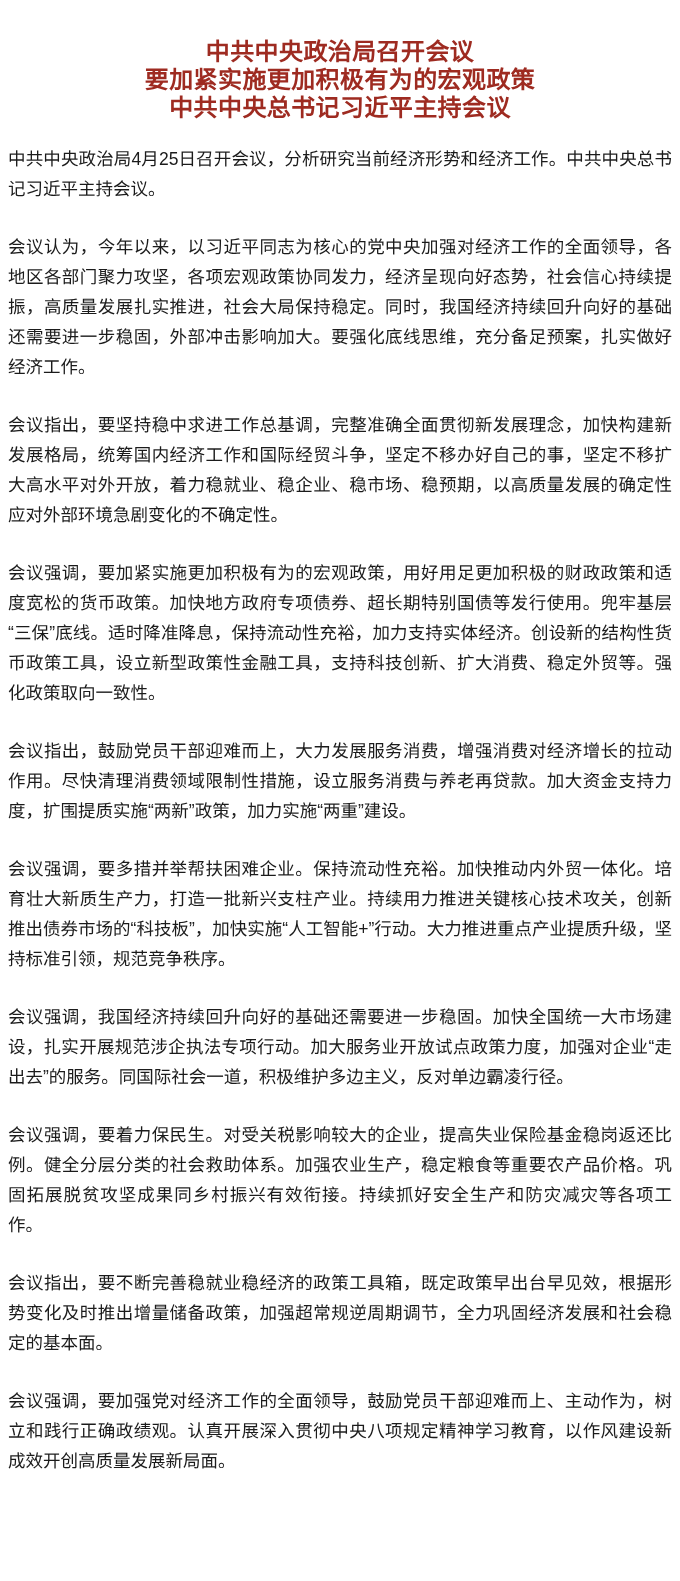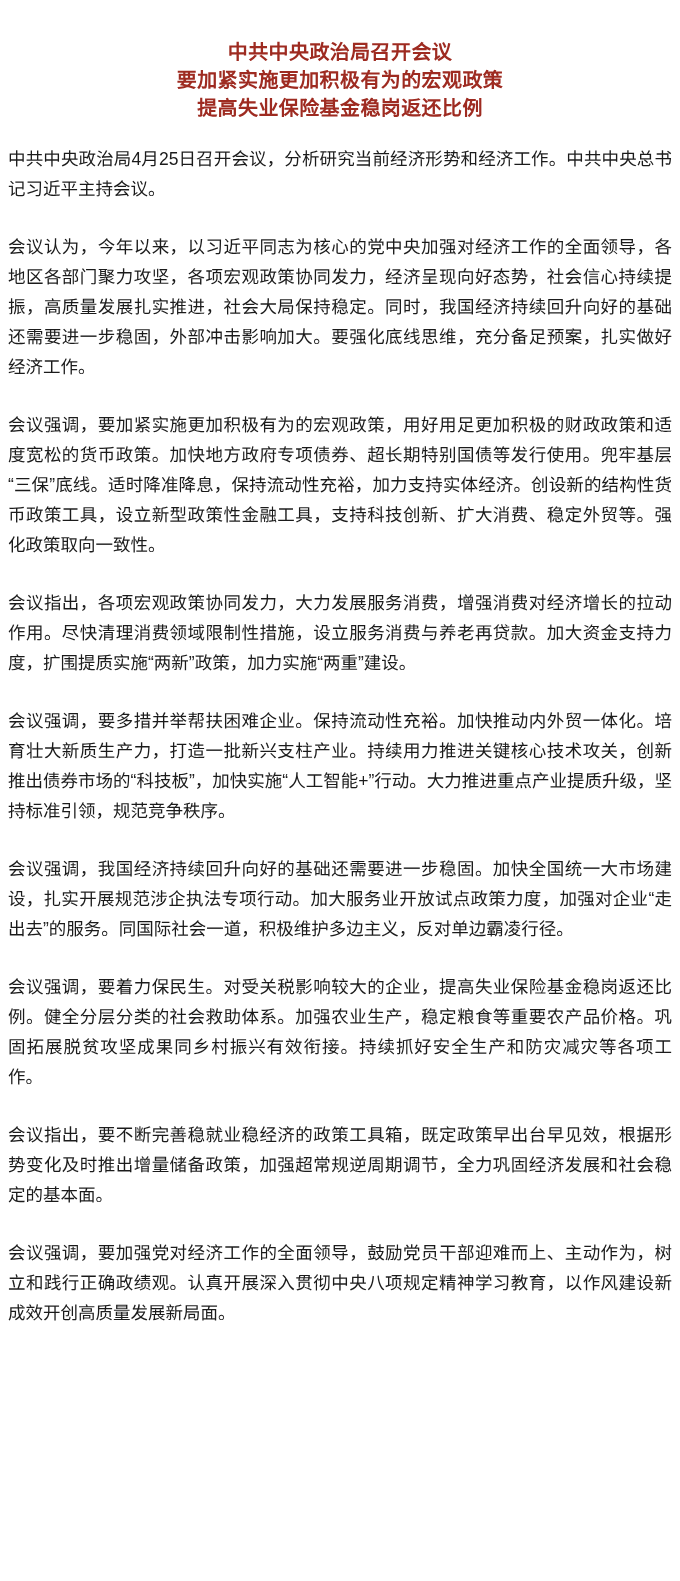--- a/index.html
+++ b/index.html
@@ -22,21 +22,21 @@
     overflow: hidden;
   }
   .headline {
     padding: 38px 40px 0 40px;
     text-align: center;
   }
   .headline-line {
     display: block;
     color: #9e2b21;
     font-weight: bold;
-    font-size: 20px;
+    font-size: 24px;
     line-height: 28px;
     letter-spacing: 0.4px;
     white-space: nowrap;
     text-align: center;
   }
   .article {
     padding: 22px 8px 0 8px;
   }
   .para {
     margin: 0 0 28px 0;
@@ -53,28 +53,29 @@
   }
 </style>
 </head>
 <body>
 
 <div class="page">
 
   <header class="headline">
     <span class="headline-line">中共中央政治局召开会议</span>
     <span class="headline-line">要加紧实施更加积极有为的宏观政策</span>
-    <span class="headline-line">提高失业保险基金稳岗返还比例</span>
+    <span class="headline-line">中共中央总书记习近平主持会议</span>
   </header>
 
   <main class="article">
     <p class="para">中共中央政治局4月25日召开会议，分析研究当前经济形势和经济工作。中共中央总书记习近平主持会议。</p>
     <p class="para">会议认为，今年以来，以习近平同志为核心的党中央加强对经济工作的全面领导，各地区各部门聚力攻坚，各项宏观政策协同发力，经济呈现向好态势，社会信心持续提振，高质量发展扎实推进，社会大局保持稳定。同时，我国经济持续回升向好的基础还需要进一步稳固，外部冲击影响加大。要强化底线思维，充分备足预案，扎实做好经济工作。</p>
+    <p class="para">会议指出，要坚持稳中求进工作总基调，完整准确全面贯彻新发展理念，加快构建新发展格局，统筹国内经济工作和国际经贸斗争，坚定不移办好自己的事，坚定不移扩大高水平对外开放，着力稳就业、稳企业、稳市场、稳预期，以高质量发展的确定性应对外部环境急剧变化的不确定性。</p>
     <p class="para">会议强调，要加紧实施更加积极有为的宏观政策，用好用足更加积极的财政政策和适度宽松的货币政策。加快地方政府专项债券、超长期特别国债等发行使用。兜牢基层“三保”底线。适时降准降息，保持流动性充裕，加力支持实体经济。创设新的结构性货币政策工具，设立新型政策性金融工具，支持科技创新、扩大消费、稳定外贸等。强化政策取向一致性。</p>
-    <p class="para">会议指出，各项宏观政策协同发力，大力发展服务消费，增强消费对经济增长的拉动作用。尽快清理消费领域限制性措施，设立服务消费与养老再贷款。加大资金支持力度，扩围提质实施“两新”政策，加力实施“两重”建设。</p>
+    <p class="para">会议指出，鼓励党员干部迎难而上，大力发展服务消费，增强消费对经济增长的拉动作用。尽快清理消费领域限制性措施，设立服务消费与养老再贷款。加大资金支持力度，扩围提质实施“两新”政策，加力实施“两重”建设。</p>
     <p class="para">会议强调，要多措并举帮扶困难企业。保持流动性充裕。加快推动内外贸一体化。培育壮大新质生产力，打造一批新兴支柱产业。持续用力推进关键核心技术攻关，创新推出债券市场的“科技板”，加快实施“人工智能+”行动。大力推进重点产业提质升级，坚持标准引领，规范竞争秩序。</p>
     <p class="para">会议强调，我国经济持续回升向好的基础还需要进一步稳固。加快全国统一大市场建设，扎实开展规范涉企执法专项行动。加大服务业开放试点政策力度，加强对企业“走出去”的服务。同国际社会一道，积极维护多边主义，反对单边霸凌行径。</p>
     <p class="para">会议强调，要着力保民生。对受关税影响较大的企业，提高失业保险基金稳岗返还比例。健全分层分类的社会救助体系。加强农业生产，稳定粮食等重要农产品价格。巩固拓展脱贫攻坚成果同乡村振兴有效衔接。持续抓好安全生产和防灾减灾等各项工作。</p>
     <p class="para">会议指出，要不断完善稳就业稳经济的政策工具箱，既定政策早出台早见效，根据形势变化及时推出增量储备政策，加强超常规逆周期调节，全力巩固经济发展和社会稳定的基本面。</p>
     <p class="para">会议强调，要加强党对经济工作的全面领导，鼓励党员干部迎难而上、主动作为，树立和践行正确政绩观。认真开展深入贯彻中央八项规定精神学习教育，以作风建设新成效开创高质量发展新局面。</p>
 
   </main>
 
 </div>
 

